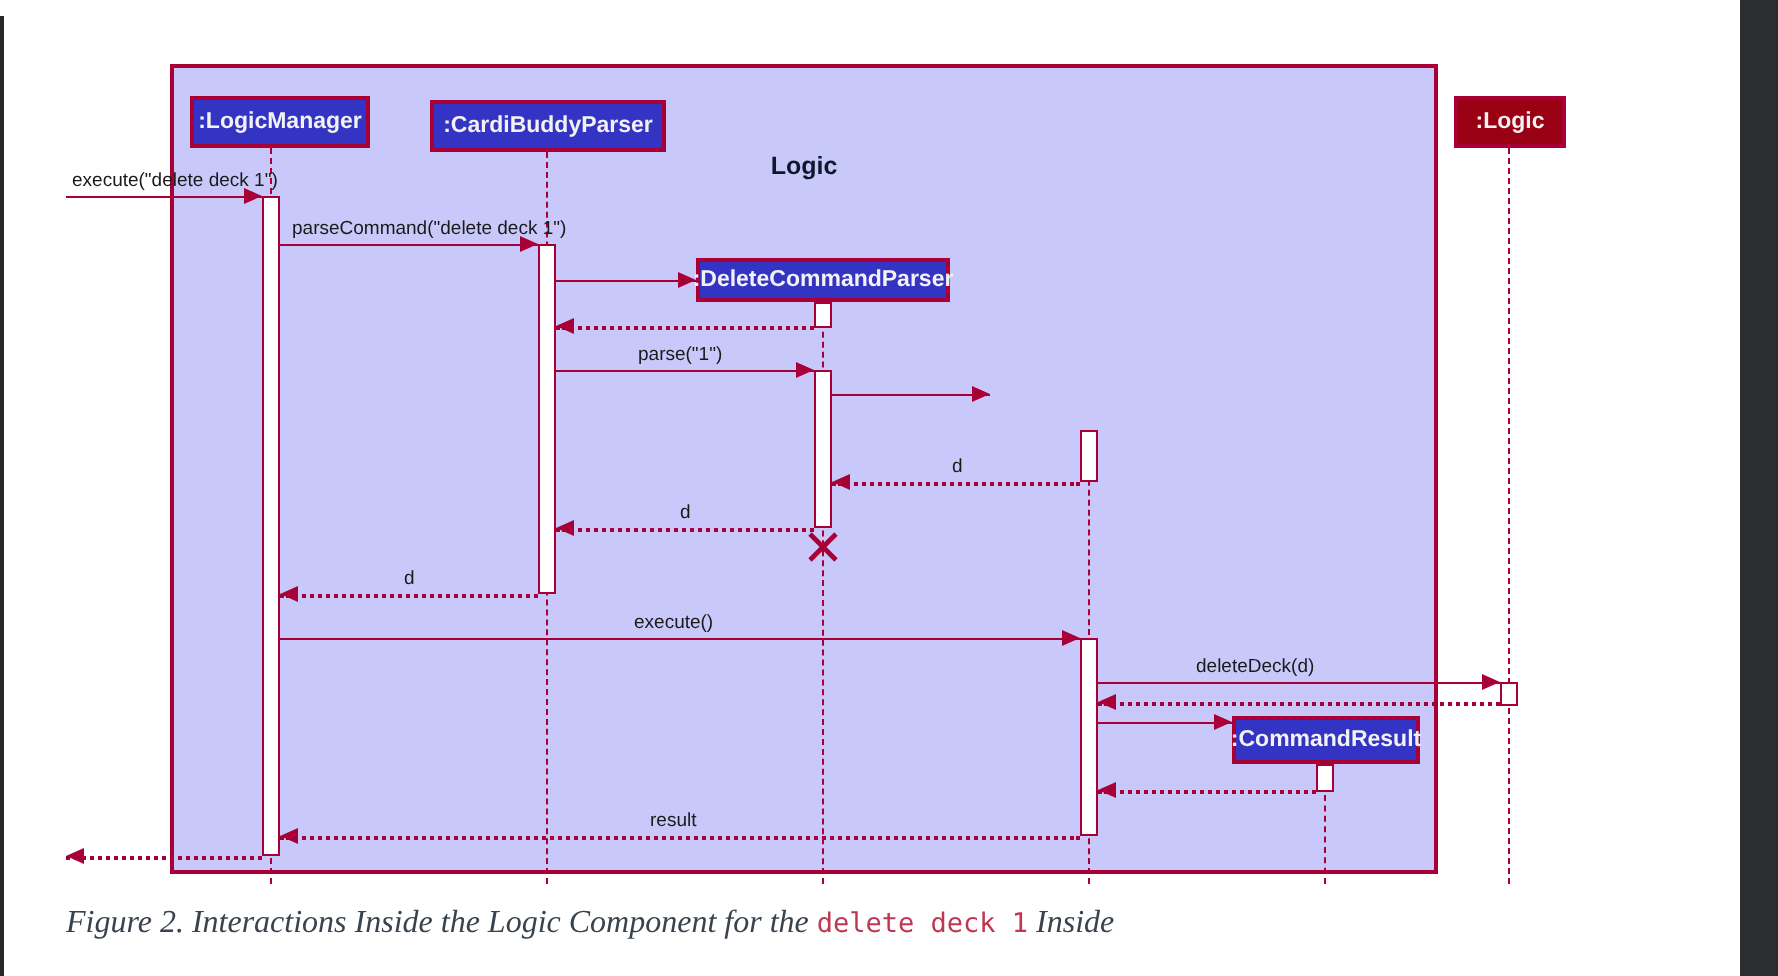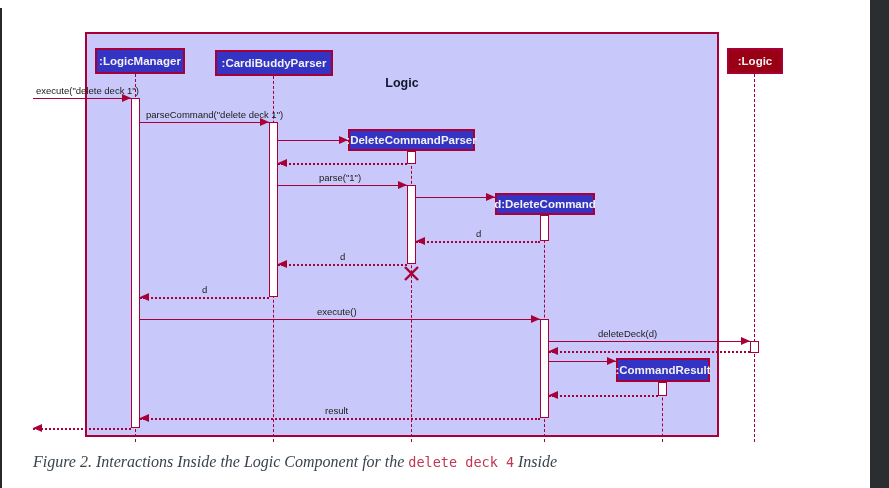--- a/index.html
+++ b/index.html
@@ -128,27 +128,24 @@
 
   <div class="pbox" style="left:95px;top:48px;width:90px;height:26px;">
     <span>:LogicManager</span>
   </div>
   <div class="pbox" style="left:215px;top:50px;width:118px;height:26px;">
     <span>:CardiBuddyParser</span>
   </div>
   <div class="pbox" style="left:348px;top:129px;width:127px;height:22px;">
     <span>:DeleteCommandParser</span>
   </div>
-  <div class="pbox" style="left:495px;top:193px;width:100px;height:22px;">
-    <span>d:DeleteCommand</span>
-  </div>
   <div class="pbox" style="left:616px;top:358px;width:94px;height:24px;">
     <span>:CommandResult</span>
   </div>
   <div class="pbox maroon" style="left:727px;top:48px;width:56px;height:26px;">
     <span>:Logic</span>
   </div>
 
   <div class="caption">
-    <span>Figure 2. Interactions Inside the Logic Component for the </span><span class="code">delete deck 4</span><span> Inside</span>
+    <span>Figure 2. Interactions Inside the Logic Component for the </span><span class="code">delete deck 1</span><span> Inside</span>
   </div>
 
 </div>
 
 </body></html>

